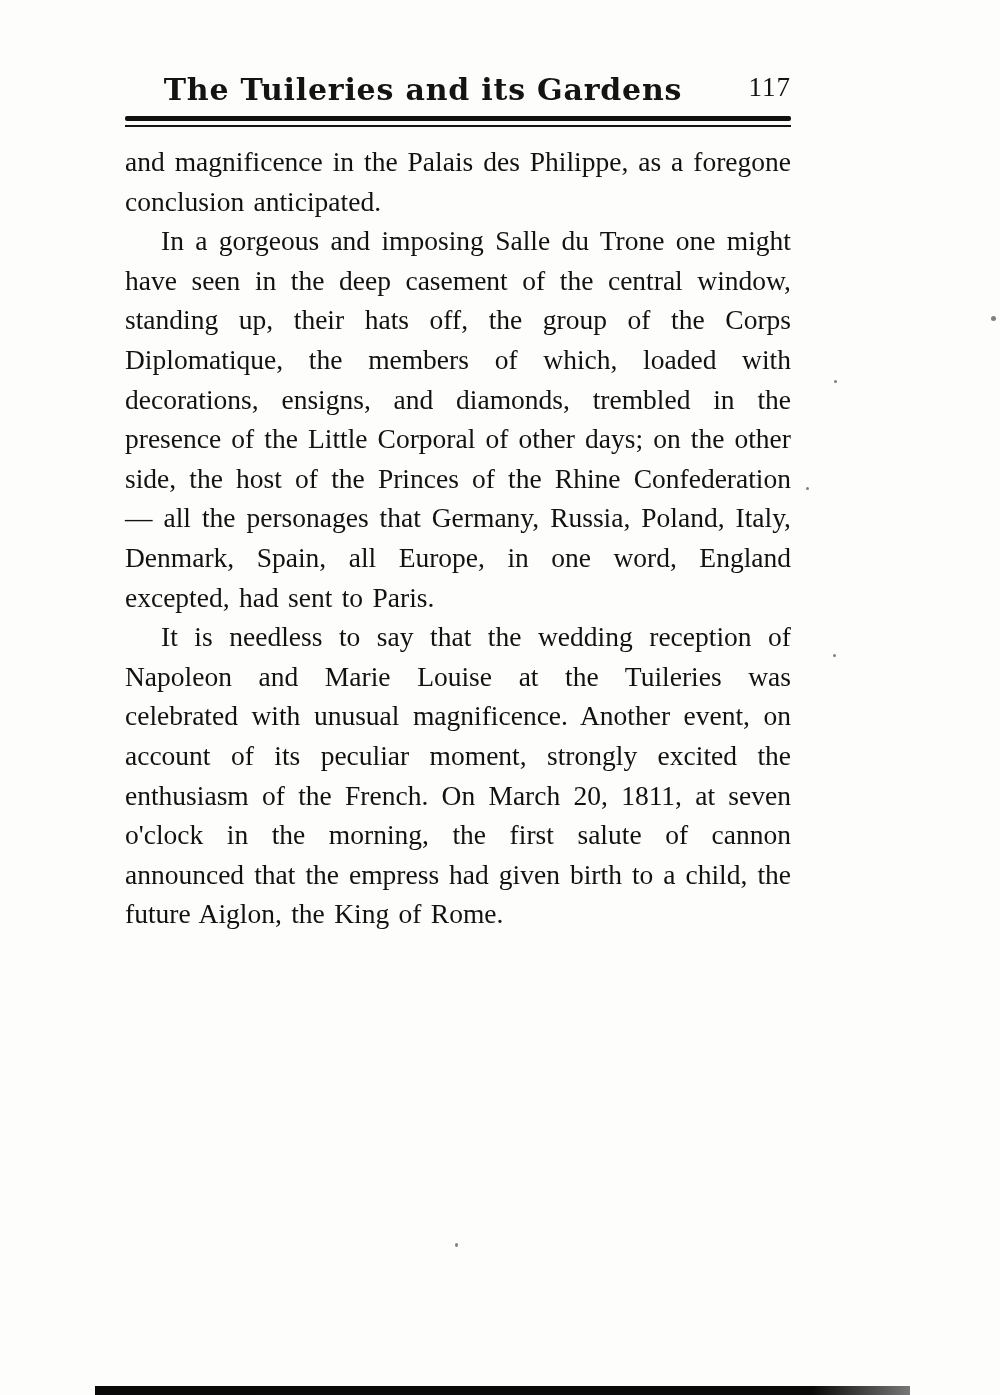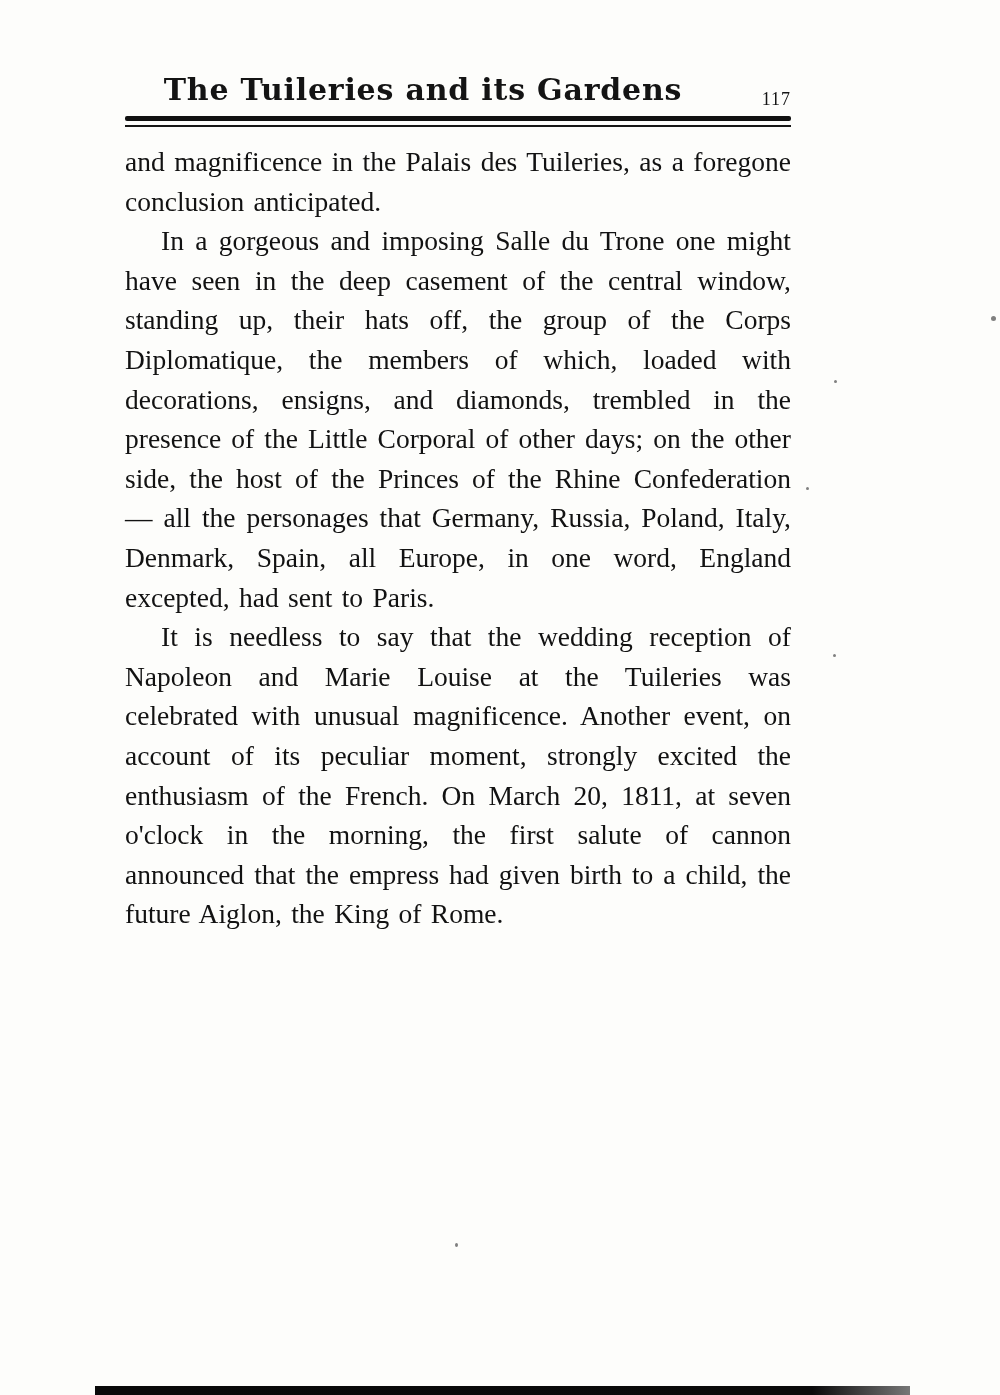--- a/index.html
+++ b/index.html
@@ -29,22 +29,22 @@
     font-weight: bold;
     font-size: 30px;
     letter-spacing: 0.8px;
     text-align: center;
     padding-right: 70px; 
     white-space: nowrap;
   }
   .folio {
     position: absolute;
     right: 0;
-    top: 17px;
-    font-size: 18px;
+    top: 0;
+    font-size: 27px;
     letter-spacing: 1px;
   }
   .double-rule { margin-top: 2px; }
   .double-rule .thick {
     height: 5px;
     background: #111;
     border-radius: 2px;
   }
   .double-rule .thin {
     margin-top: 4px;
@@ -91,21 +91,21 @@
       <div class="running-title">The Tuileries and its Gardens</div>
       <div class="folio">117</div>
     </div>
 
     <div class="double-rule">
       <div class="thick"></div>
       <div class="thin"></div>
     </div>
 
     <div class="body-text">
-      <p>and magnificence in the Palais des Tuileries, as a foregone conclusion anticipated.</p>
+      <p>and magnificence in the Palais des Philippe, as a foregone conclusion anticipated.</p>
       <p class="indent">In a gorgeous and imposing Salle du Trone one might have seen in the deep casement of the central window, standing up, their hats off, the group of the Corps Diplomatique, the members of which, loaded with decorations, ensigns, and diamonds, trembled in the presence of the Little Corporal of other days; on the other side, the host of the Princes of the Rhine Confederation — all the personages that Germany, Russia, Poland, Italy, Denmark, Spain, all Europe, in one word, England excepted, had sent to Paris.</p>
       <p class="indent">It is needless to say that the wedding reception of Napoleon and Marie Louise at the Tuileries was celebrated with unusual magnificence. Another event, on account of its peculiar moment, strongly excited the enthusiasm of the French. On March 20, 1811, at seven o'clock in the morning, the first salute of cannon announced that the empress had given birth to a child, the future Aiglon, the King of Rome.</p>
     </div>
 
   </div>
 
   <div class="speck s1"></div>
   <div class="speck s2"></div>
   <div class="speck s3"></div>
   <div class="speck s4"></div>

